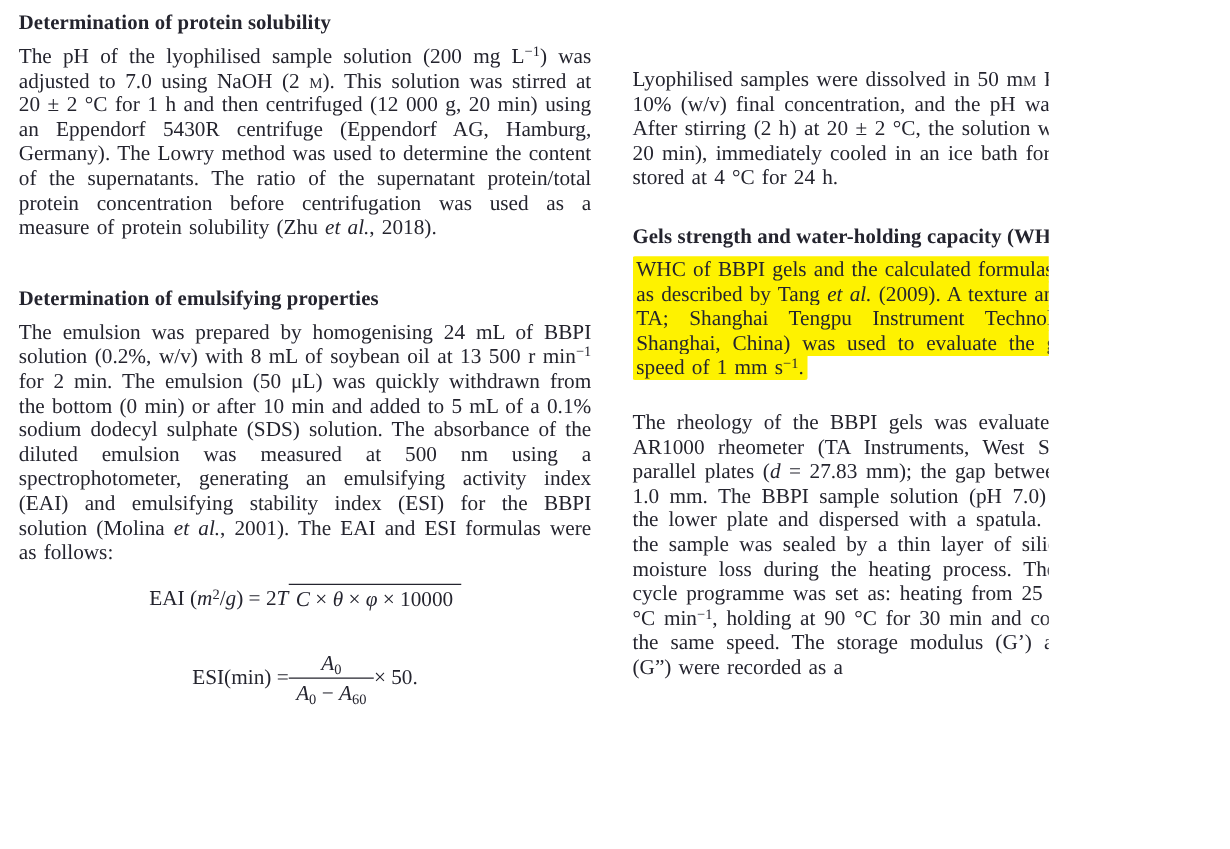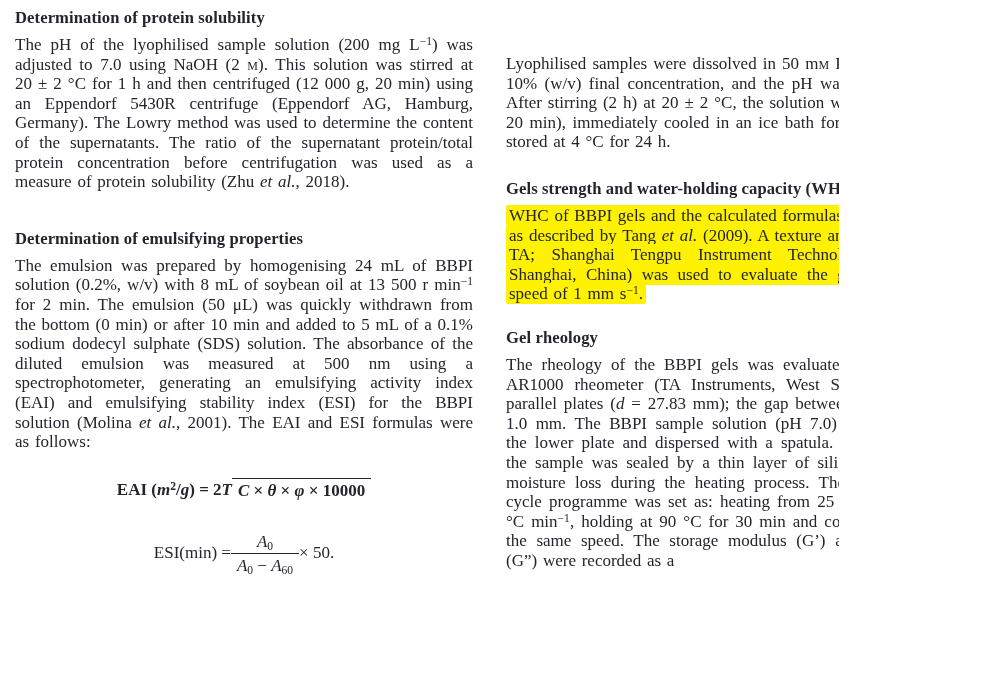--- a/index.html
+++ b/index.html
@@ -49,21 +49,21 @@
   .run-i  { font-style: italic; }
   .run-sc { font-variant: small-caps; }
   .run-sup { font-size: 68%; line-height: 0; position: relative; top: -0.45em; }
   .run-sub { font-size: 68%; line-height: 0; position: relative; top: 0.28em; }
   .formula {
     display: flex;
     justify-content: center;
     align-items: center;
     font-size: 17px;
   }
-  .formula-eai { margin-top: 26px; font-weight: bold; }
+  .formula-eai { margin-top: 15px; }
   .formula-esi { margin-top: 28px; }
   .frac { display: inline-flex; flex-direction: column; text-align: center; }
   .f-num, .f-den { padding: 1px 6px; line-height: 21px; }
   .f-den { border-top: 1.2px solid currentColor; }
 </style>
 </head>
 <body>
 
 <div class="page">
 
@@ -103,19 +103,18 @@
     <section class="sec-bbpi-gels">
       <p class="para"><span>Lyophilised samples were dissolved in 50 m</span><span class="run-sc">m</span><span> PBS (pH 7.0) to a 10% (w/v) final concentration, and the pH was adjusted to 7.0. After stirring (2 h) at 20 ± 2 °C, the solution was heated (90 °C, 20 min), immediately cooled in an ice bath for 15 min and then stored at 4 °C for 24 h.</span></p>
     </section>
 
     <section class="sec-whc">
       <h2 class="heading">Gels strength and water-holding capacity (WHC)</h2>
       <p class="para"><span class="hl"><span>WHC of BBPI gels and the calculated formulas were determined as described by Tang </span><span class="run-i">et al.</span><span> (2009). A texture analyser (Universal TA; Shanghai Tengpu Instrument Technology Co., Ltd., Shanghai, China) was used to evaluate the gel strength at a speed of 1 mm s</span><span class="run-sup">−1</span><span>.</span></span></p>
     </section>
 
     <section class="sec-rheology">
-      <h2 class="heading">Gel rheology</h2>
       <p class="para"><span>The rheology of the BBPI gels was evaluated using a Model AR1000 rheometer (TA Instruments, West Sussex, UK) with parallel plates (</span><span class="run-i">d</span><span> = 27.83 mm); the gap between two plates was 1.0 mm. The BBPI sample solution (pH 7.0) was loaded onto the lower plate and dispersed with a spatula. The free edge of the sample was sealed by a thin layer of silicone oil to avoid moisture loss during the heating process. The heating–cooling cycle programme was set as: heating from 25 °C to 90 °C at 5 °C min</span><span class="run-sup">−1</span><span>, holding at 90 °C for 30 min and cooling to 25 °C at the same speed. The storage modulus (G’) and loss modulus (G”) were recorded as a</span></p>
     </section>
 
   </div>
 
 </div>
 
 </body></html>

